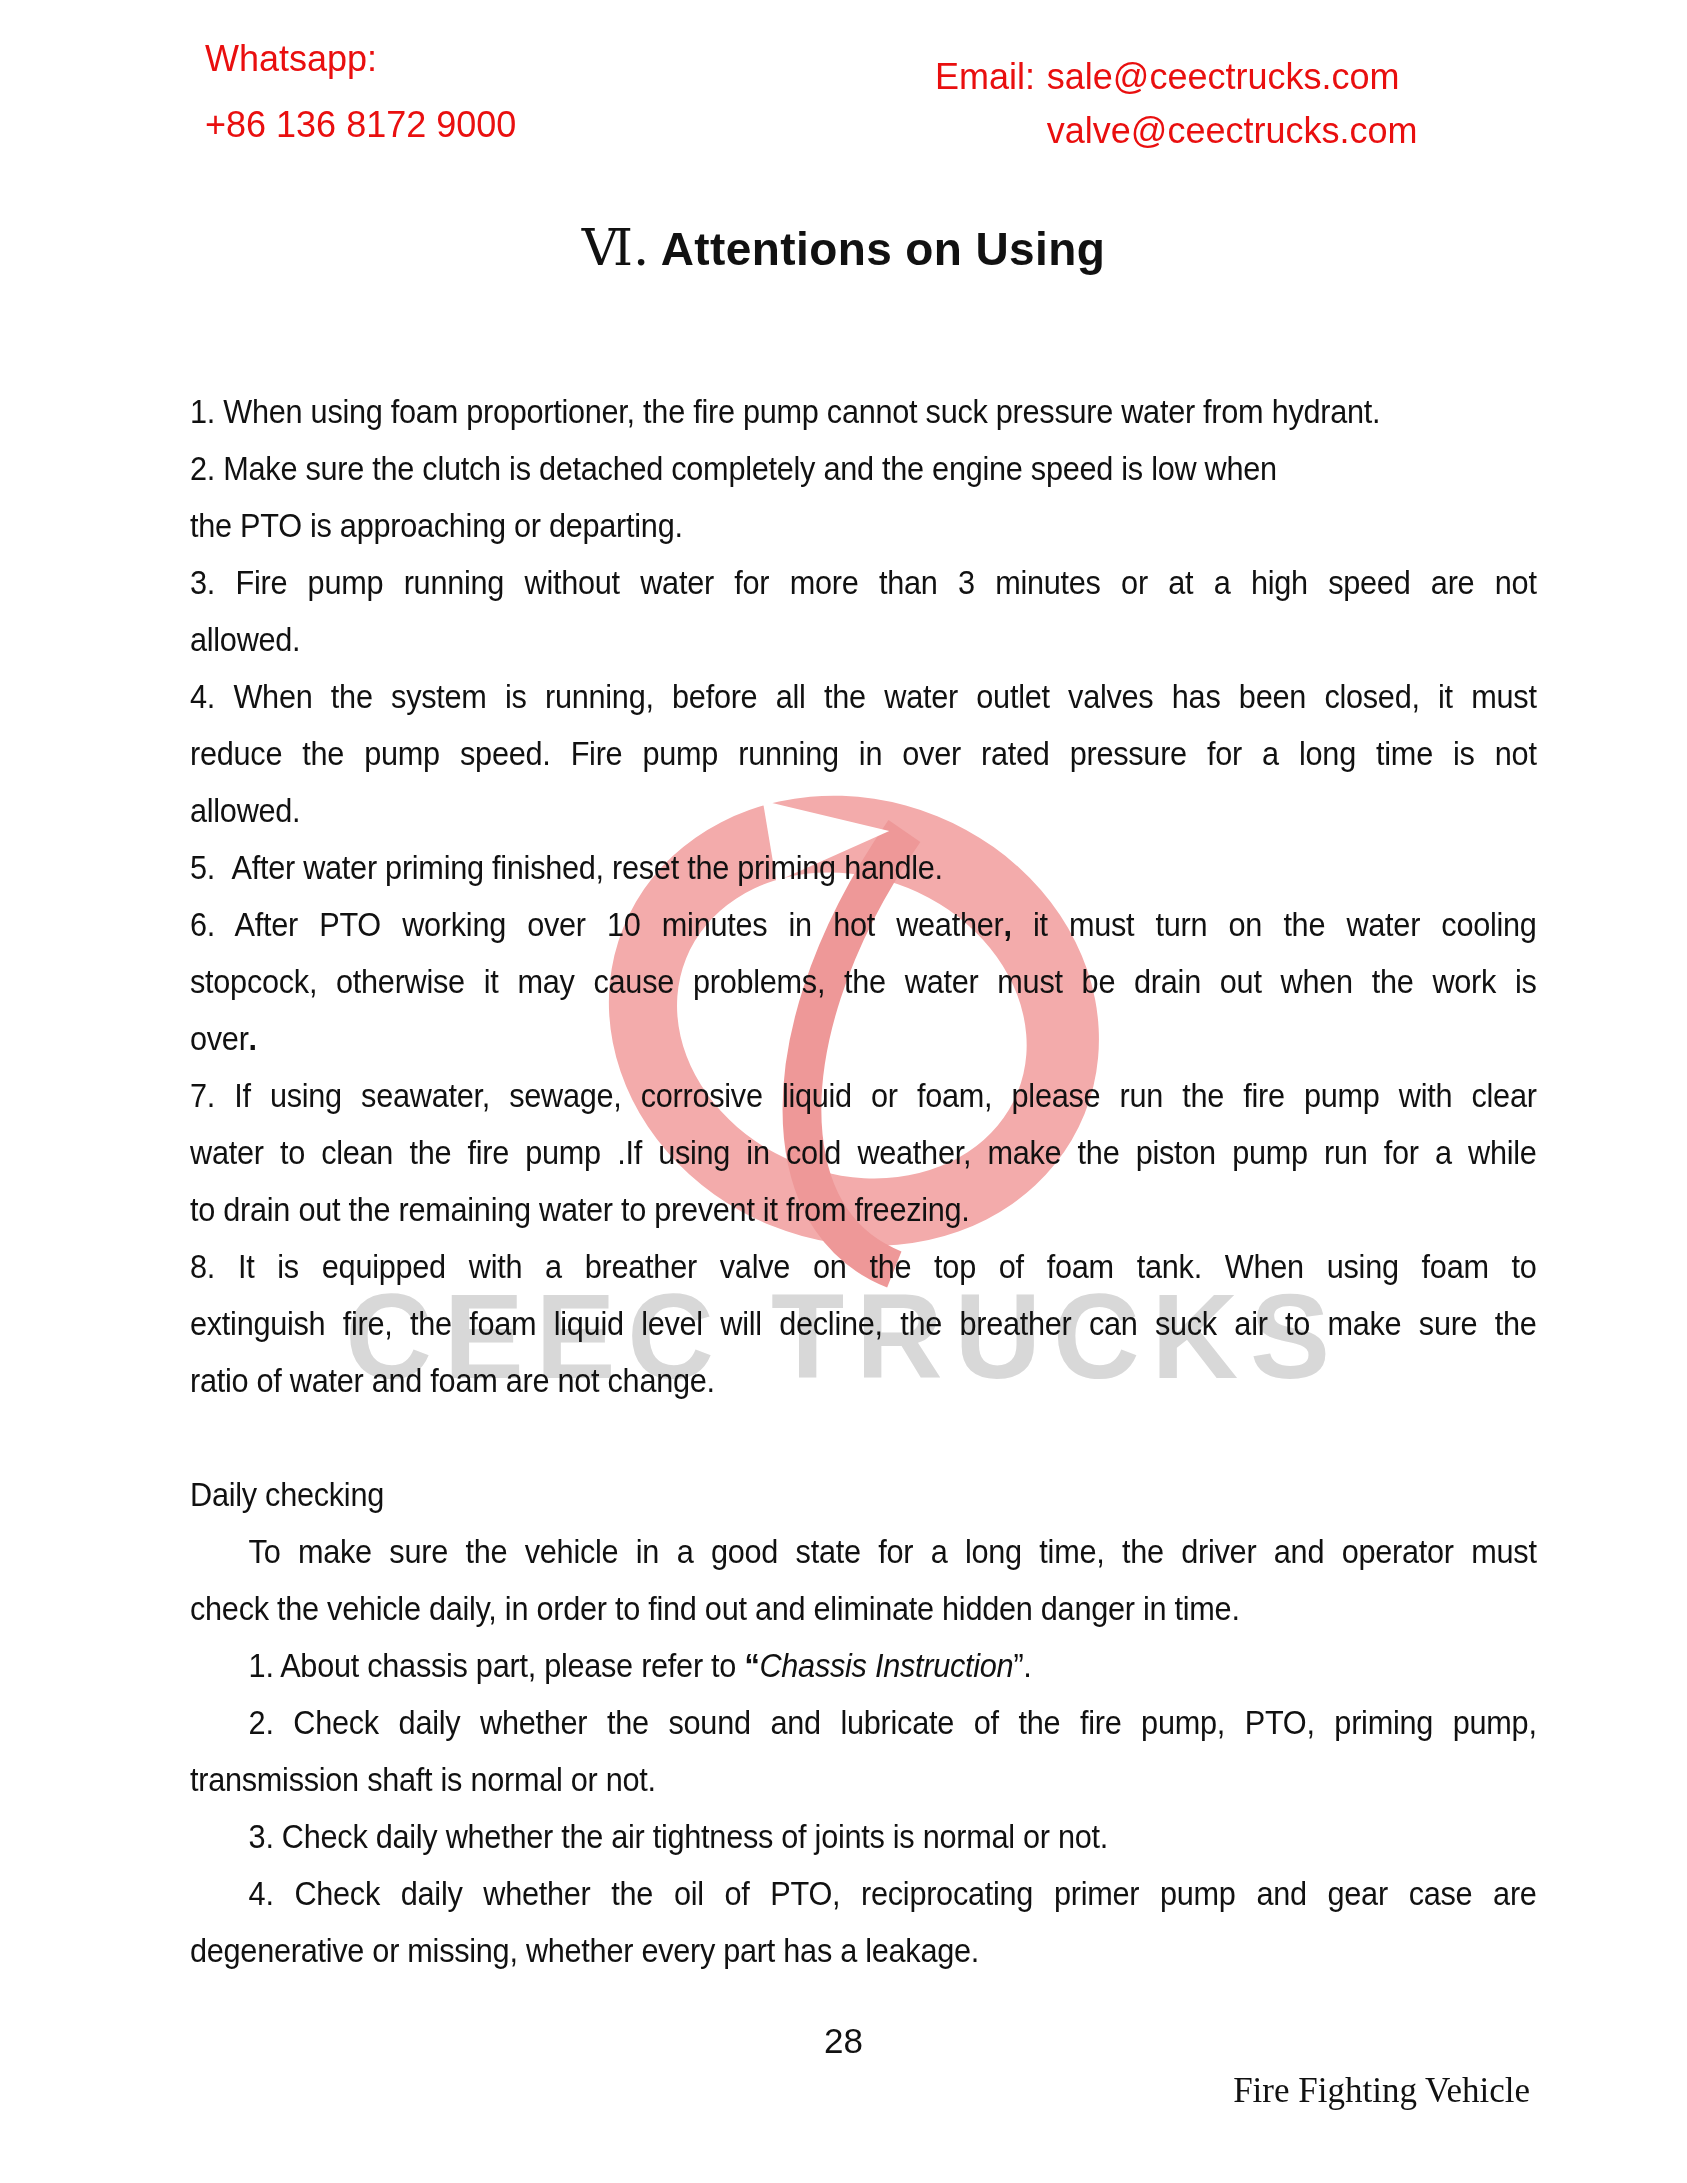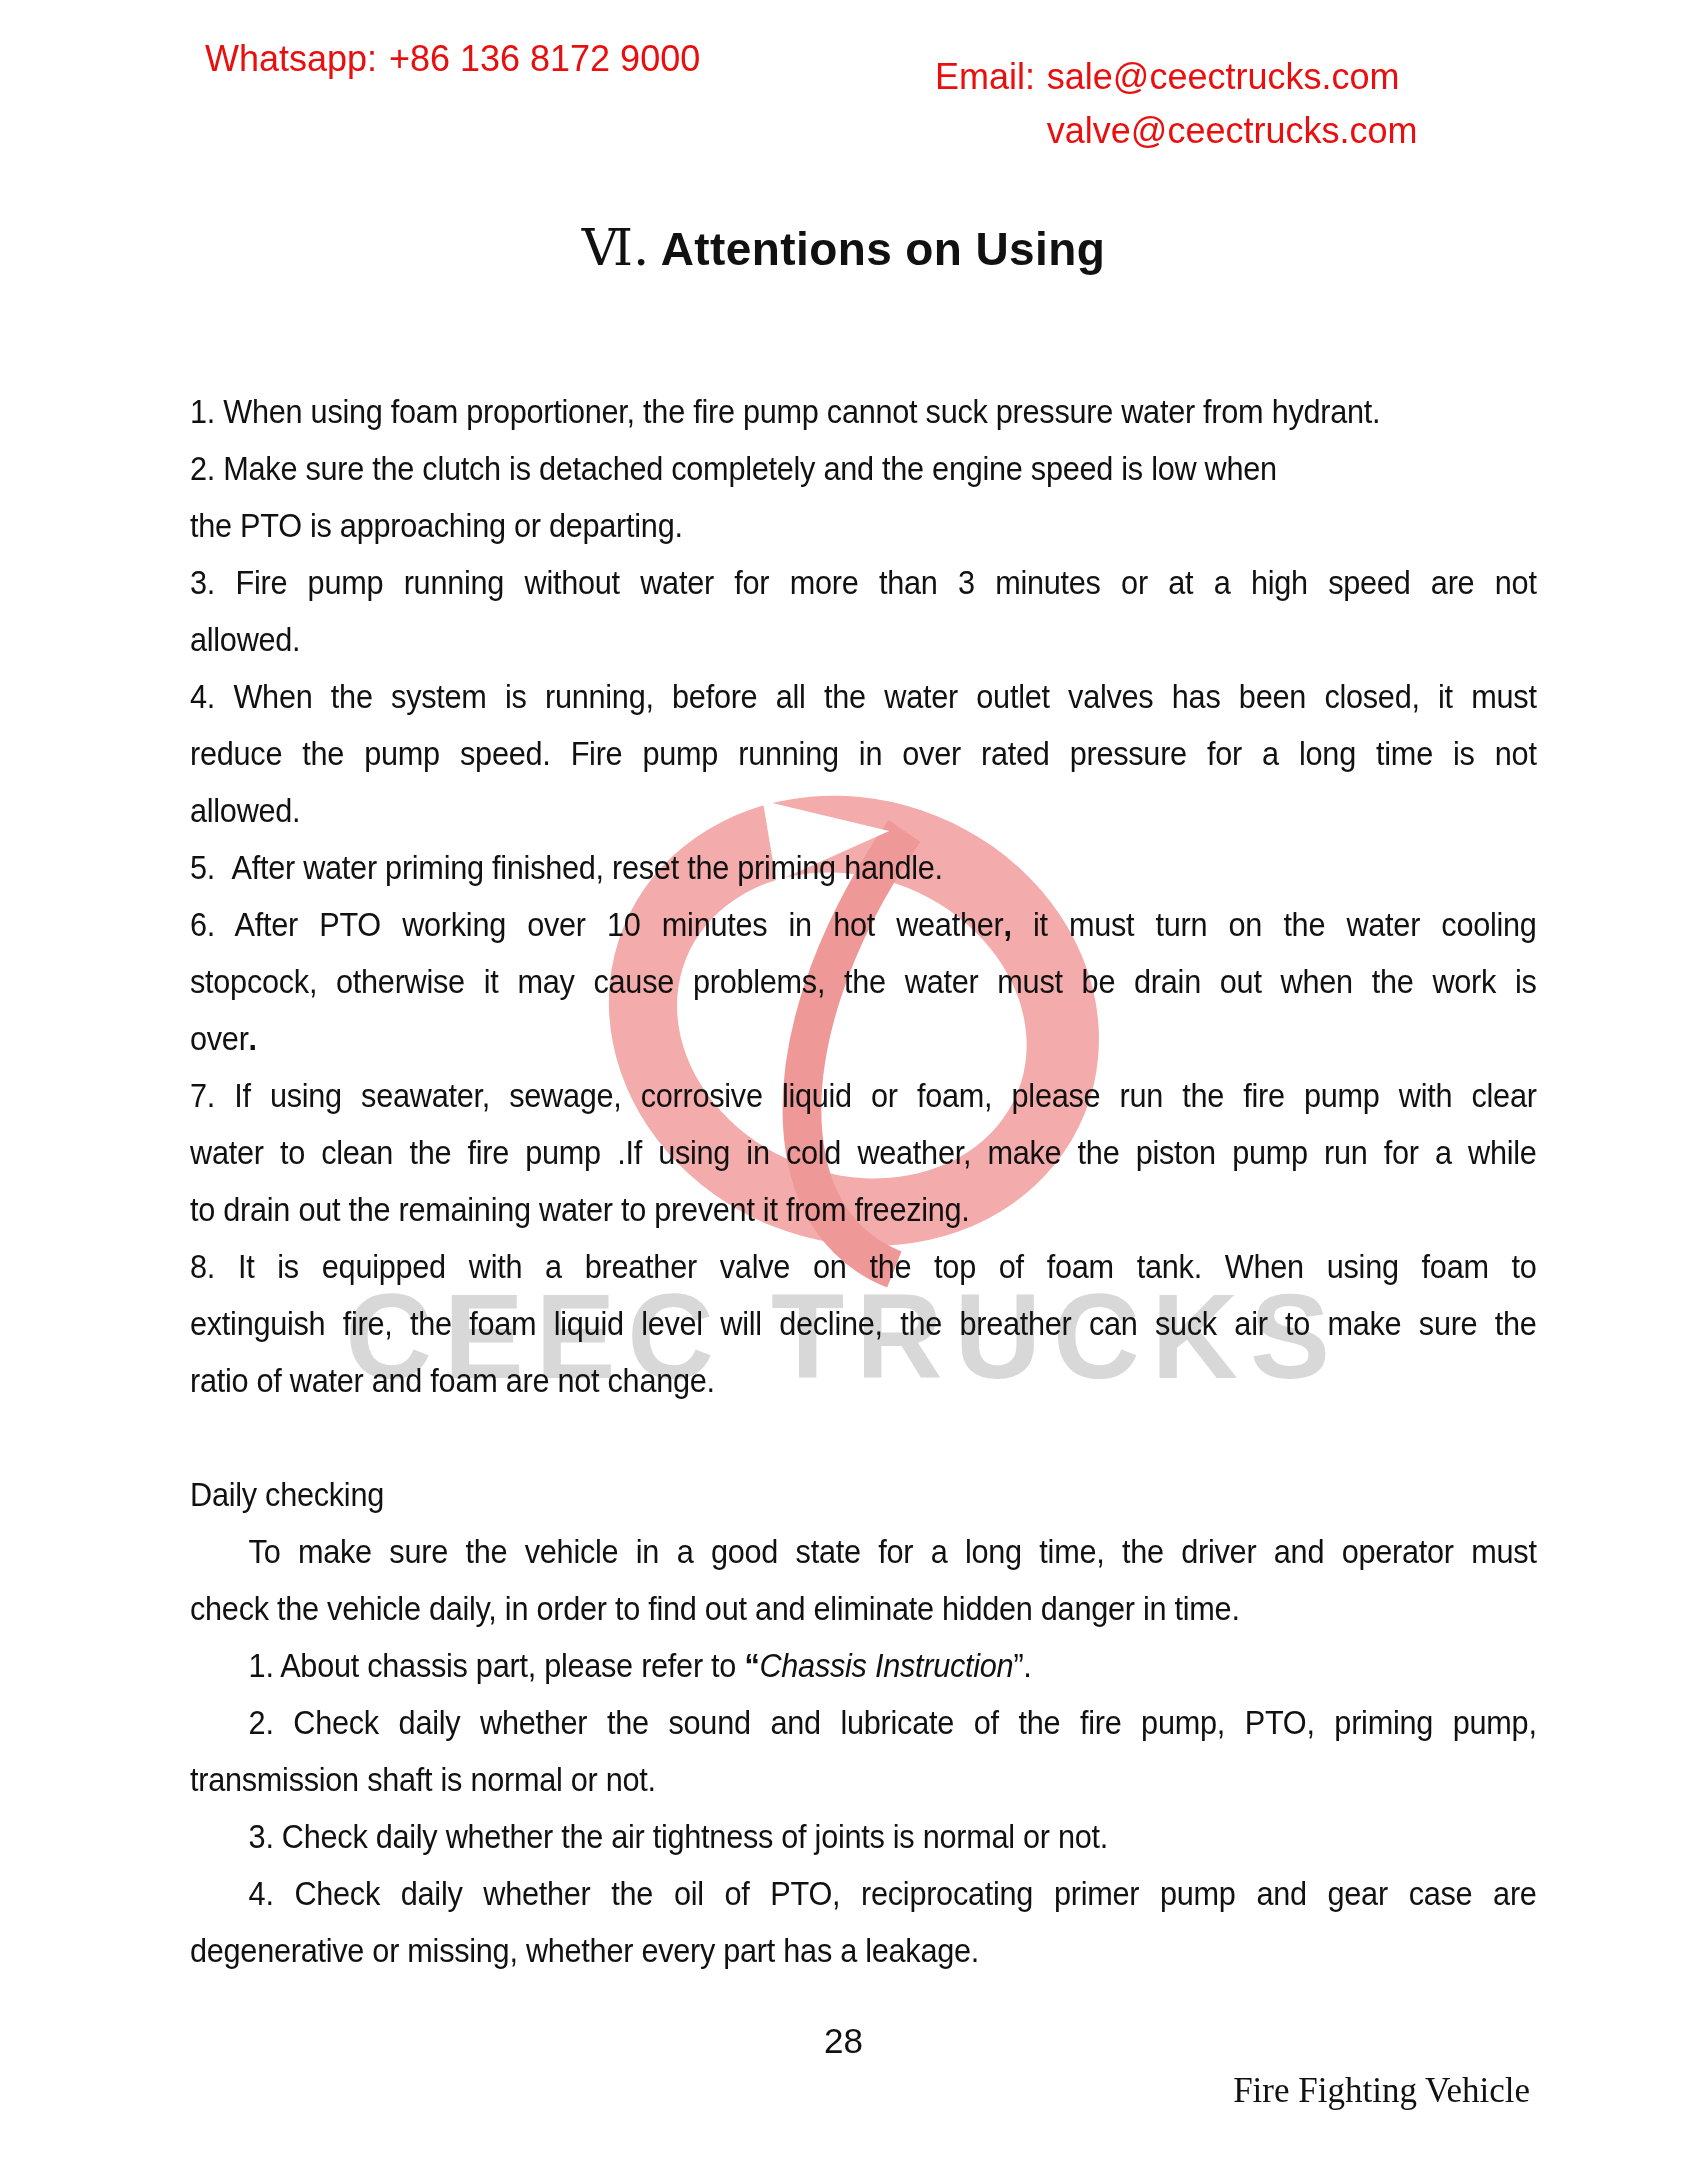--- a/index.html
+++ b/index.html
@@ -29,21 +29,21 @@
   
   .page-number{position:absolute;top:2021px;left:0;width:100%;text-align:center;font-size:35px;z-index:2;}
   .doc-title{position:absolute;top:2071px;right:157px;font-size:35px;
              font-family:"Liberation Serif",serif;z-index:2;}
 </style>
 </head>
 <body>
 
 <div class="page">
 
-  <div class="contact contact--whatsapp" style="color: rgb(233, 15, 15);">
+  <div class="contact contact--whatsapp" style="color: rgb(233, 15, 15); flex-direction: column;">
     <span>Whatsapp:</span>
     <span class="vals">
       <span>+86 136 8172 9000</span>
     </span>
   </div>
   <div class="contact contact--email" style="color: rgb(233, 15, 15); margin-top: 18px;">
     <span>Email:</span>
     <span class="vals">
       <span>sale@ceectrucks.com</span>
       <span>valve@ceectrucks.com</span>

